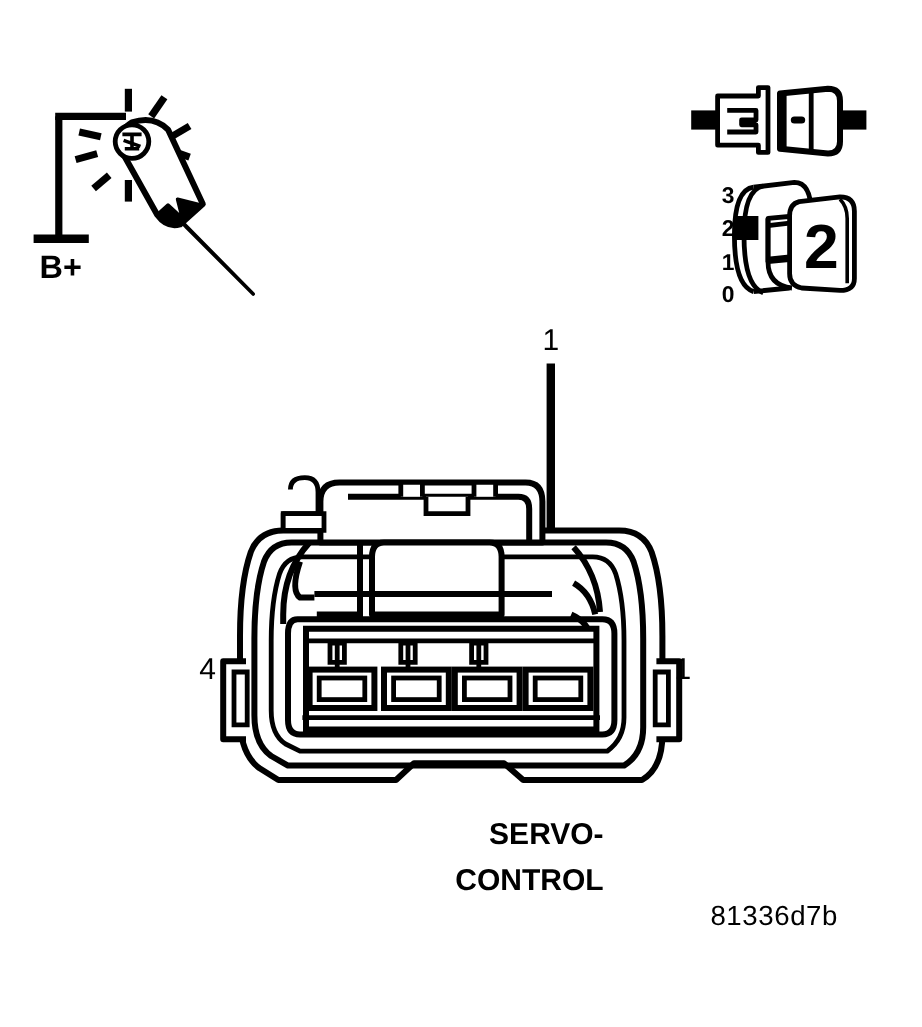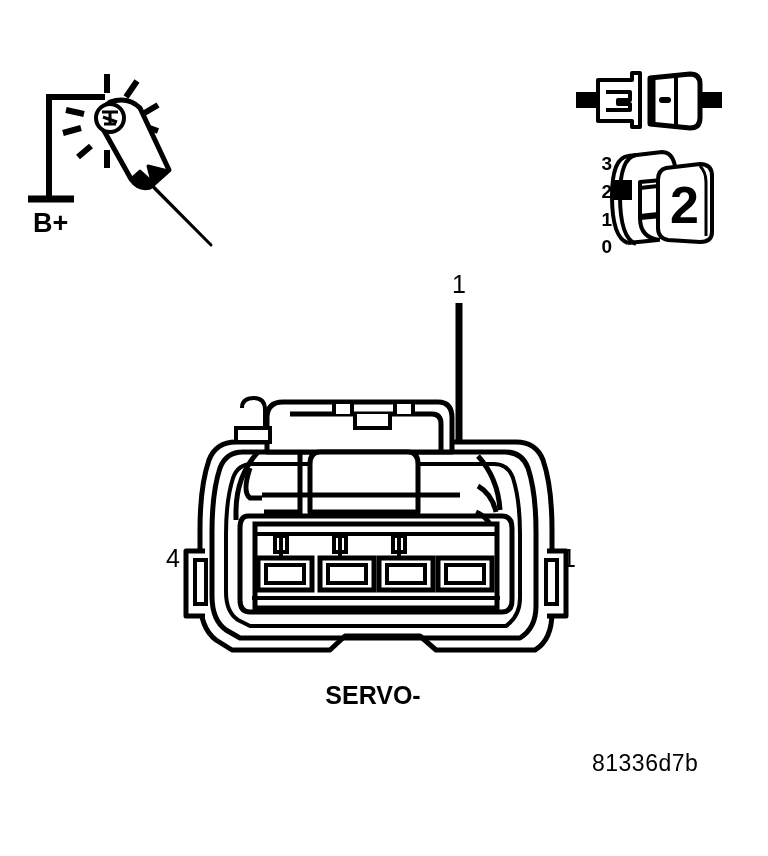--- a/index.html
+++ b/index.html
@@ -62,21 +62,21 @@
   }
   .lbl-dial-3 { left: 596px; top: 154px; }
   .lbl-dial-2 { left: 596px; top: 182px; }
   .lbl-dial-1 { left: 596px; top: 210px; }
   .lbl-dial-0 { left: 596px; top: 237px; }
   .caption {
     position: absolute;
     left: 243px;
     top: 676px;
     width: 260px;
-    text-align: center;
+    text-align: right;
     font-size: 25px;
     font-weight: bold;
     color: #000000;
     line-height: 39px;
   }
   .caption div { display: block; white-space: pre; }
   .lbl-figid {
     left: 592px;
     top: 752px;
     font-size: 23px;
@@ -246,17 +246,18 @@
 
   <div class="lbl lbl-pin1">1</div>
 
   <div class="lbl lbl-dial lbl-dial-3">3</div>
   <div class="lbl lbl-dial lbl-dial-2">2</div>
   <div class="lbl lbl-dial lbl-dial-1">1</div>
   <div class="lbl lbl-dial lbl-dial-0">0</div>
 
   <div class="caption">
     <div>SERVO-</div>
+    <div>CONTROL</div>
   </div>
 
   <div class="lbl lbl-figid">81336d7b</div>
 
 </div>
 
 </body></html>

